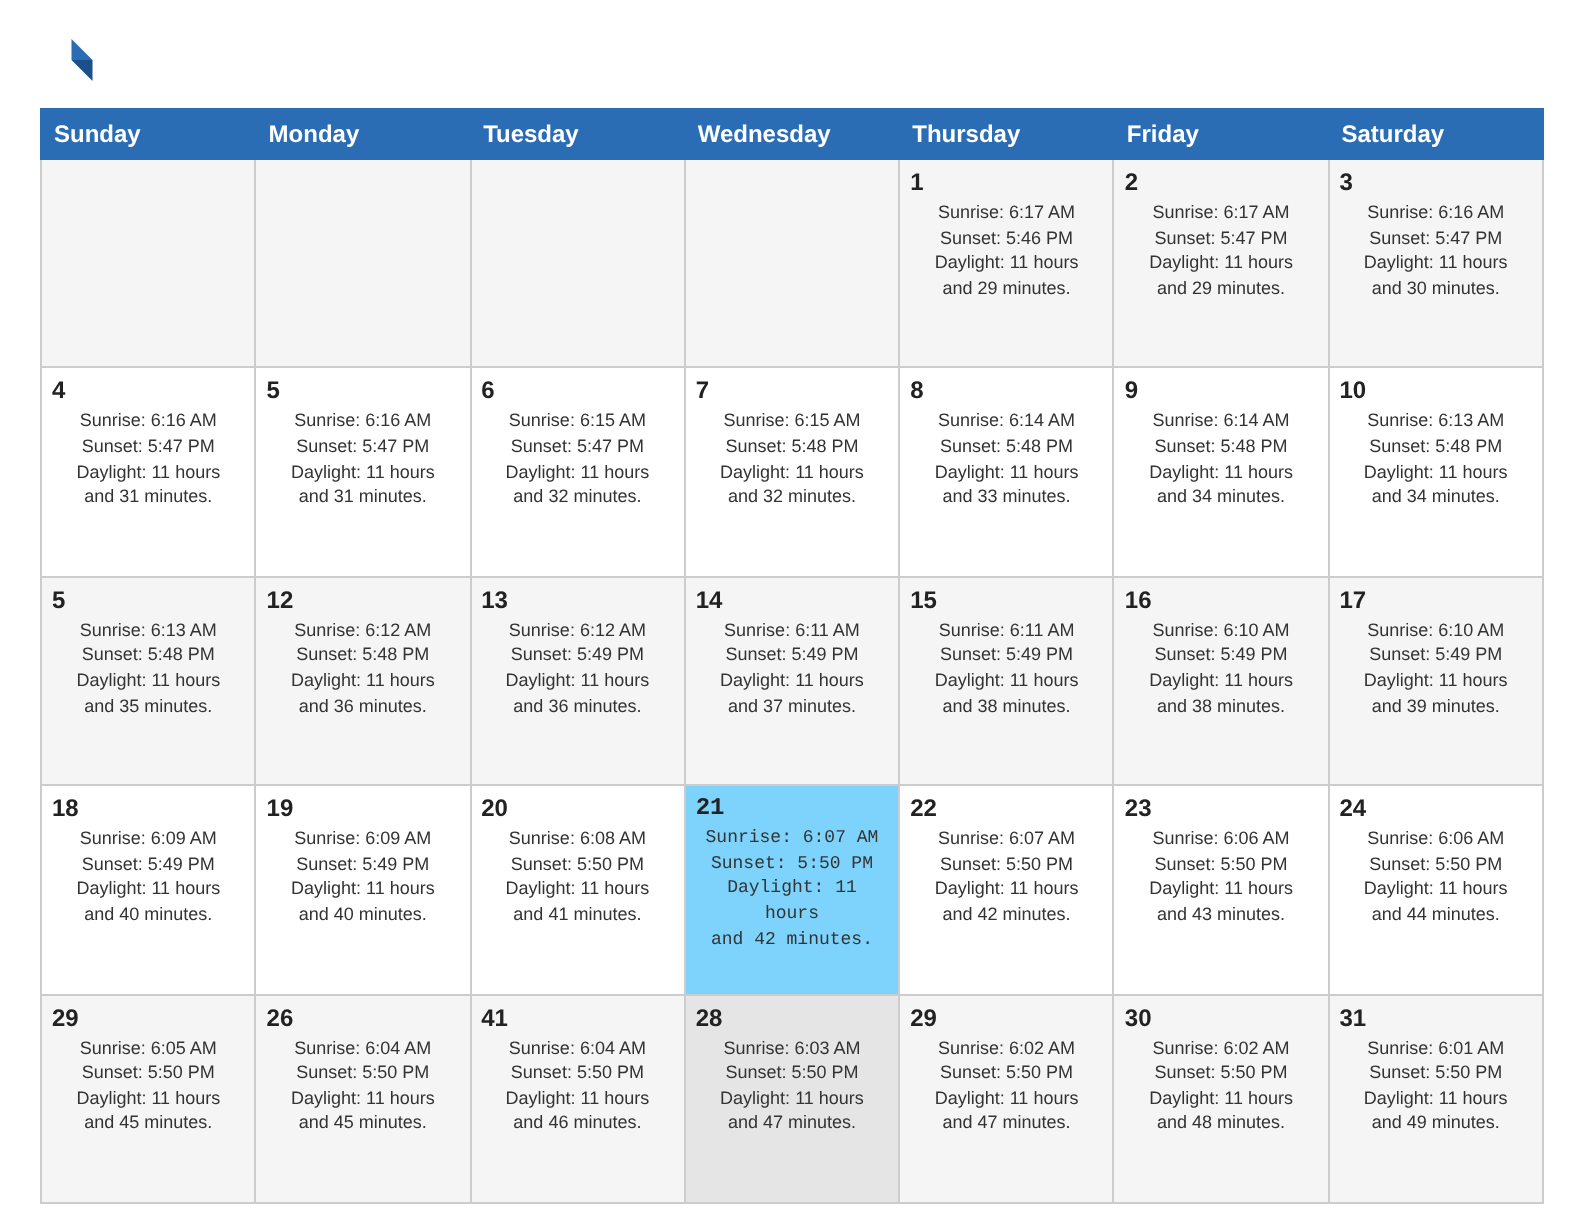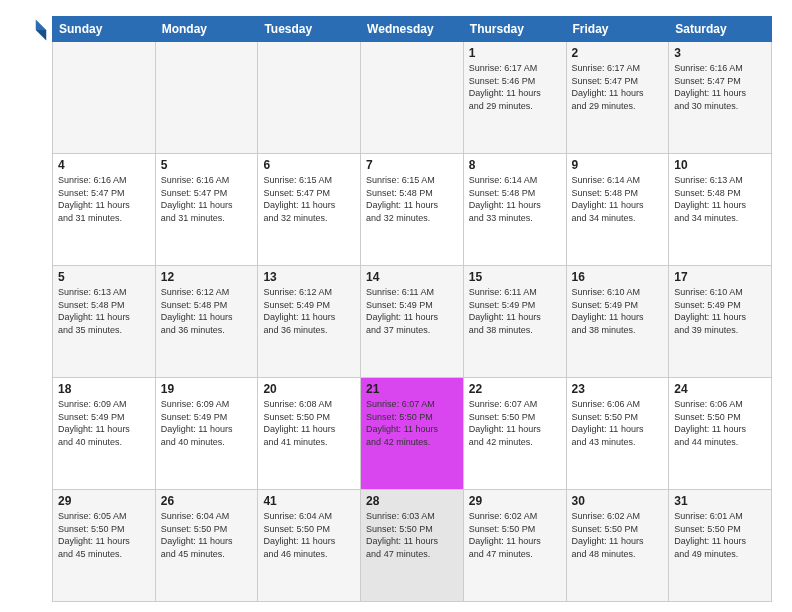--- a/index.html
+++ b/index.html
@@ -8,20 +8,21 @@
       background: #fff;
       width: 792px;
       height: 612px;
       overflow: hidden;
     }
     .page {
       width: 792px;
       height: 612px;
       padding: 16px 20px 10px 20px;
       display: flex;
+      flex-direction: column;
     }
     .header {
       display: flex;
       justify-content: space-between;
       align-items: flex-start;
       margin-bottom: 10px;
     }
     .logo {
       display: flex;
       align-items: center;
@@ -86,20 +87,21 @@
       font-size: 12px;
       font-weight: bold;
       color: #222;
       display: block;
       margin-bottom: 2px;
     }
     .day-info {
       font-size: 9px;
       color: #333;
       line-height: 1.4;
+      text-align: center;
     }
     .empty-cell {
       background: #f5f5f5 !important;
     }
   </style>
 </head>
 <body>
 
 <div class="page">
   <div class="header">
@@ -276,21 +278,21 @@
 Daylight: 11 hours
 and 40 minutes.</div>
           </td>
           <td style="background: rgb(255, 255, 255);">
             <span class="day-num">20</span>
             <div class="day-info" style="white-space: pre-line;">Sunrise: 6:08 AM
 Sunset: 5:50 PM
 Daylight: 11 hours
 and 41 minutes.</div>
           </td>
-          <td style="background: #d946ef;">
+          <td style="background: #7dd3fc; font-family: Liberation Mono, monospace;">
             <span class="day-num">21</span>
             <div class="day-info" style="white-space: pre-line;">Sunrise: 6:07 AM
 Sunset: 5:50 PM
 Daylight: 11 hours
 and 42 minutes.</div>
           </td>
           <td style="background: rgb(255, 255, 255);">
             <span class="day-num">22</span>
             <div class="day-info" style="white-space: pre-line;">Sunrise: 6:07 AM
 Sunset: 5:50 PM

